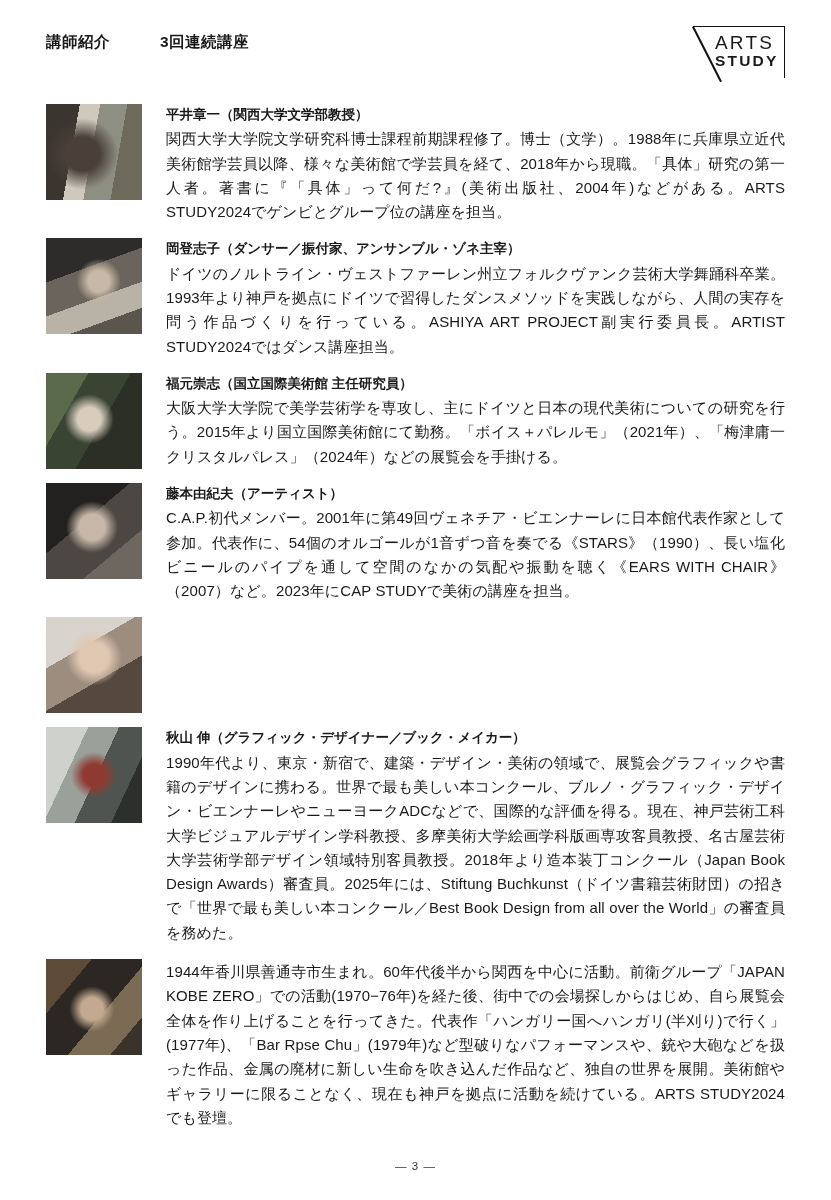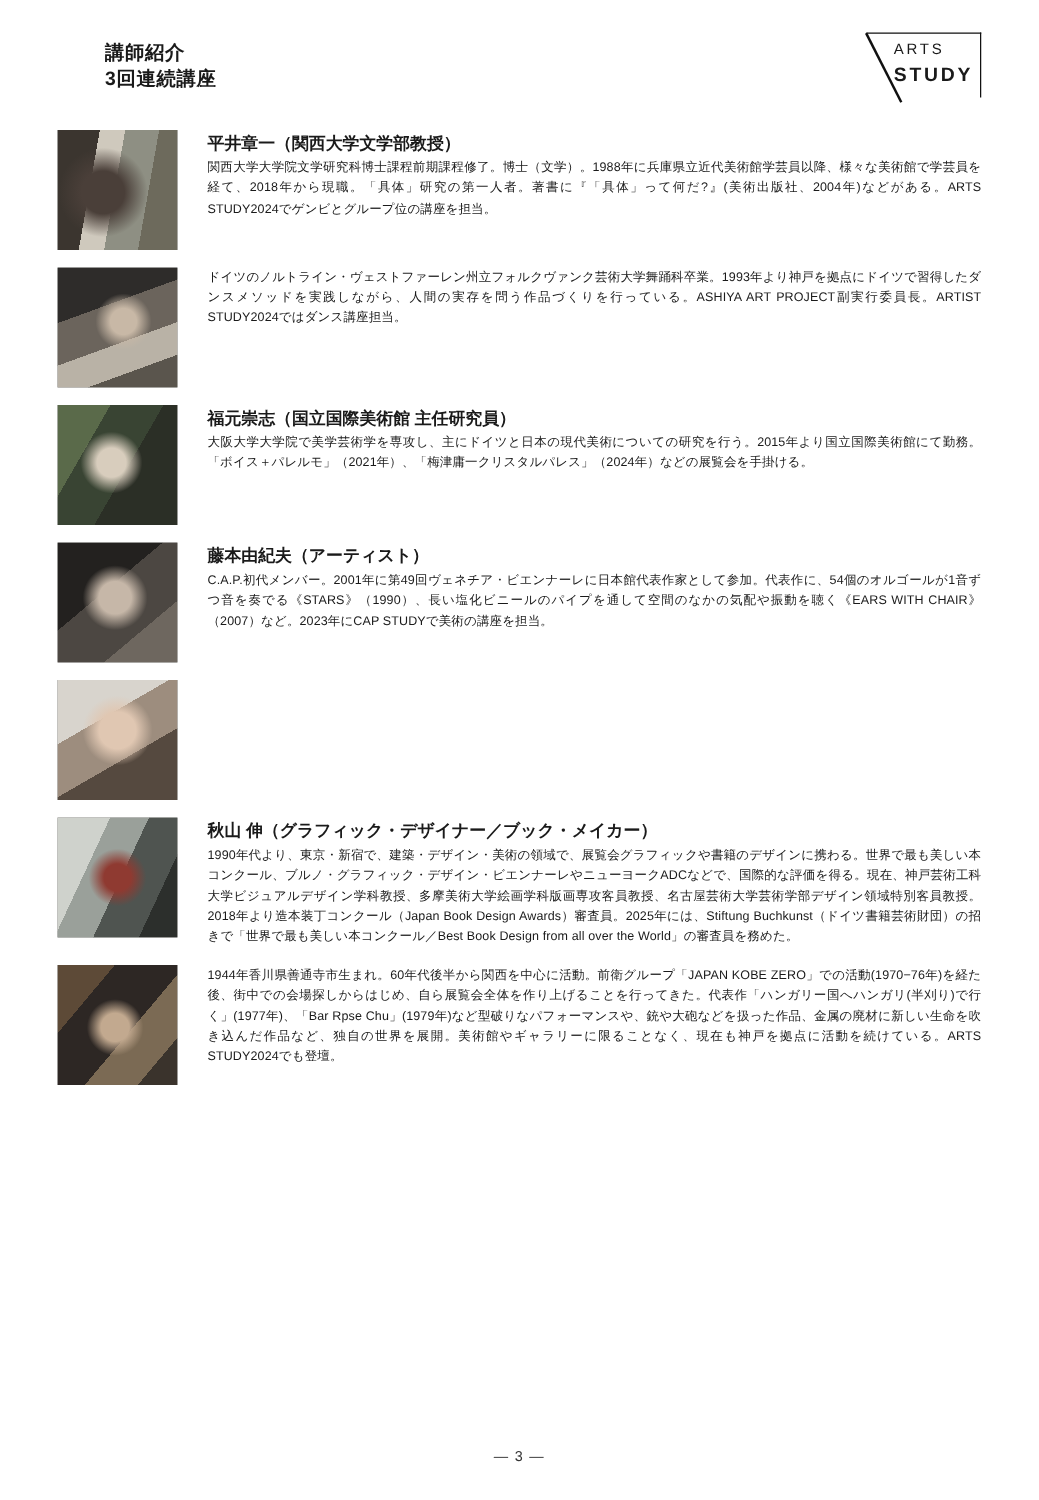--- a/index.html
+++ b/index.html
@@ -26,31 +26,30 @@
   .header {
     display: flex;
     align-items: flex-start;
     justify-content: space-between;
     height: 62px;
   }
   .header-titles {
     display: flex;
     align-items: baseline;
     padding-top: 6px;
-    flex-direction: column;
   }
   .header-title {
     font-size: 15.5px;
     font-weight: bold;
     letter-spacing: 0.5px;
   }
   .header-sub {
     font-size: 15.5px;
     font-weight: bold;
-    margin-left: 38px;
+    margin-left: 50px;
     letter-spacing: 0.5px;
   }
   .logo {
     position: relative;
     width: 92px;
     height: 52px;
     border-top: 1.6px solid #111;
     border-right: 1.6px solid #111;
     box-sizing: border-box;
   }
@@ -61,21 +60,21 @@
     width: 2px;
     height: 62px;
     background: #111;
     transform: rotate(-27deg);
     transform-origin: top left;
   }
   .logo .l1 {
     position: absolute;
     left: 22px;
     top: 5px;
-    font-size: 12px;
+    font-size: 19px;
     letter-spacing: 2.2px;
     font-weight: 500;
   }
   .logo .l2 {
     position: absolute;
     left: 22px;
     top: 25px;
     font-size: 15.5px;
     letter-spacing: 2.2px;
     font-weight: 700;
@@ -109,21 +108,21 @@
   .name-line {
     font-size: 13.5px;
     font-weight: bold;
     line-height: 1.5;
     margin-bottom: 2px;
   }
   .name-line .role {
     font-weight: bold;
   }
   .bio {
-    font-size: 10px;
+    font-size: 15px;
     line-height: 1.62;
     text-align: justify;
     letter-spacing: 0.1px;
   }
   
   .ph-hirai   { background:
       radial-gradient(circle at 38% 52%, #4a3f39 0 22%, rgba(74,63,57,0) 46%),
       linear-gradient(100deg, #3b352f 0 30%, #cfc9bd 30% 48%, #8e8f83 48% 72%, #6d6a5c 72% 100%); }
   .ph-okabe   { background:
       radial-gradient(circle at 55% 45%, #c8b8a6 0 14%, rgba(200,184,166,0) 30%),
@@ -184,20 +183,23 @@
         </div>
         <div class="bio">関西大学大学院文学研究科博士課程前期課程修了。博士（文学）。1988年に兵庫県立近代美術館学芸員以降、様々な美術館で学芸員を経て、2018年から現職。「具体」研究の第一人者。著書に『「具体」って何だ?』(美術出版社、2004年)などがある。ARTS STUDY2024でゲンビとグループ位の講座を担当。</div>
       </div>
     </div>
 
     <div class="entry">
       <div class="photo">
         <div class="ph-layer ph-okabe"></div>
       </div>
       <div class="text-col">
+        <div class="name-line">
+          <span>岡登志子</span><span class="role">（ダンサー／振付家、アンサンブル・ゾネ主宰）</span>
+        </div>
         <div class="bio">ドイツのノルトライン・ヴェストファーレン州立フォルクヴァンク芸術大学舞踊科卒業。1993年より神戸を拠点にドイツで習得したダンスメソッドを実践しながら、人間の実存を問う作品づくりを行っている。ASHIYA ART PROJECT副実行委員長。ARTIST STUDY2024ではダンス講座担当。</div>
       </div>
     </div>
 
     <div class="entry">
       <div class="photo">
         <div class="ph-layer ph-fukumoto"></div>
       </div>
       <div class="text-col">
         <div class="name-line">

